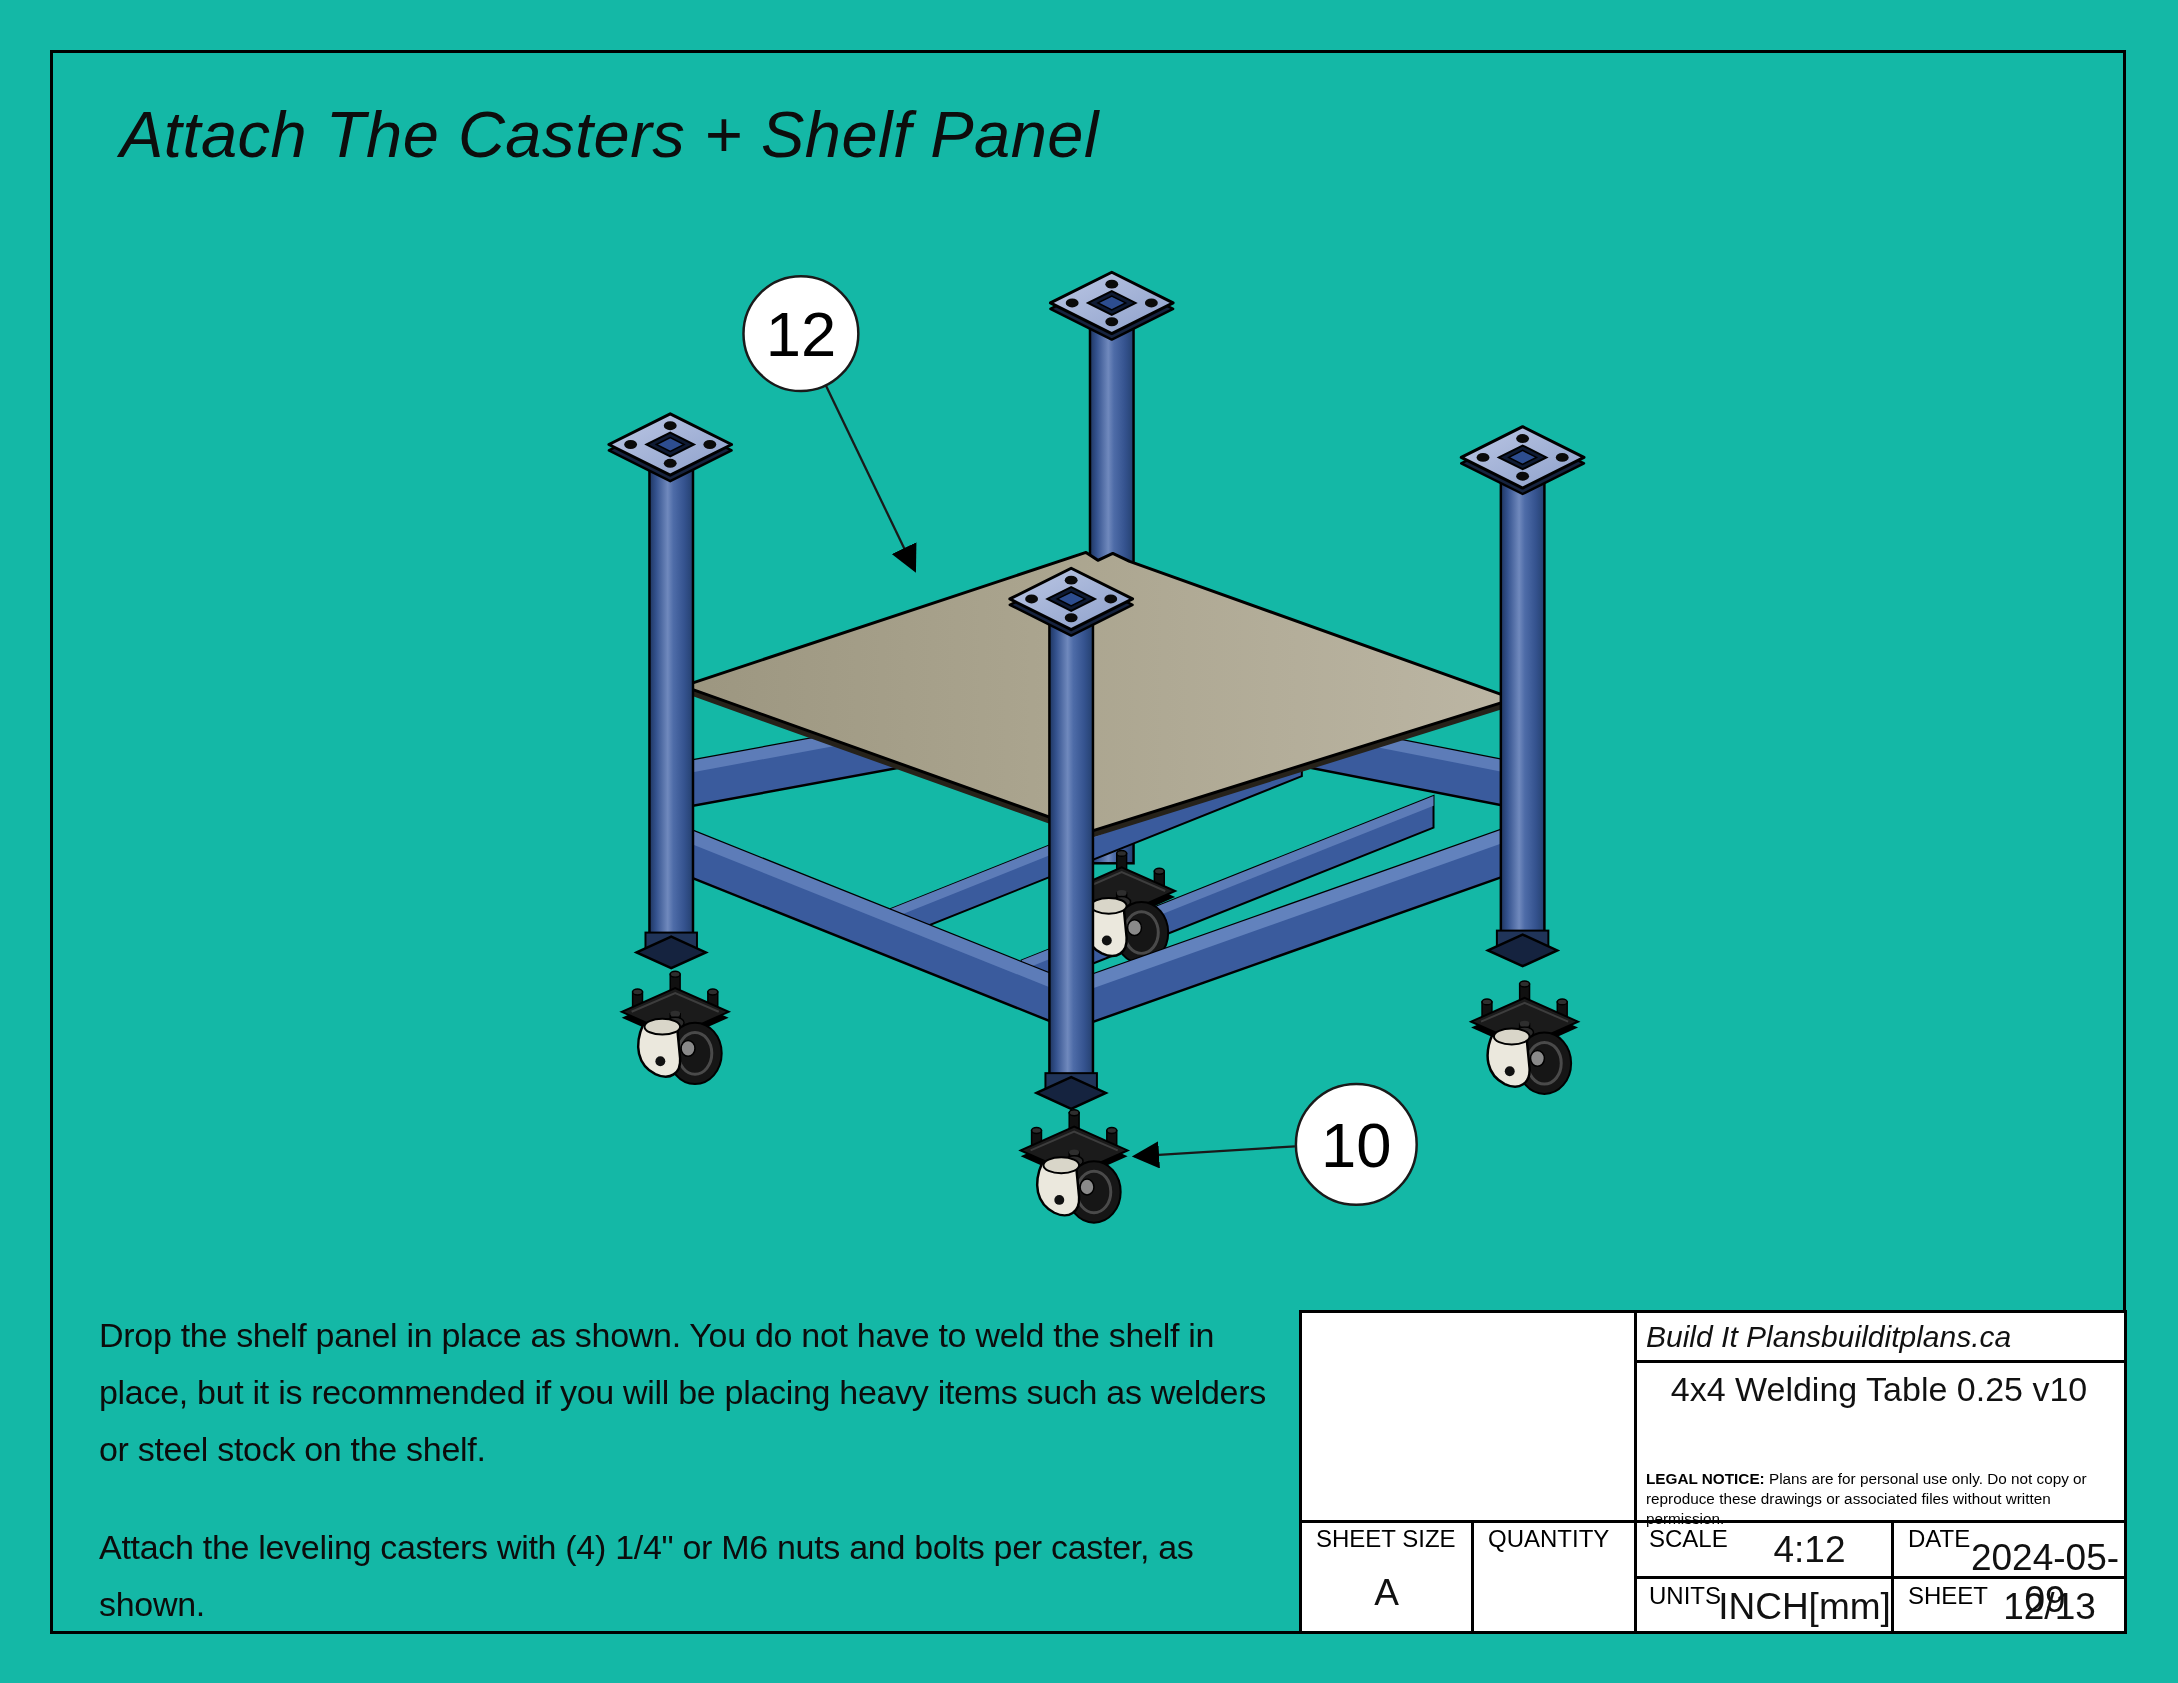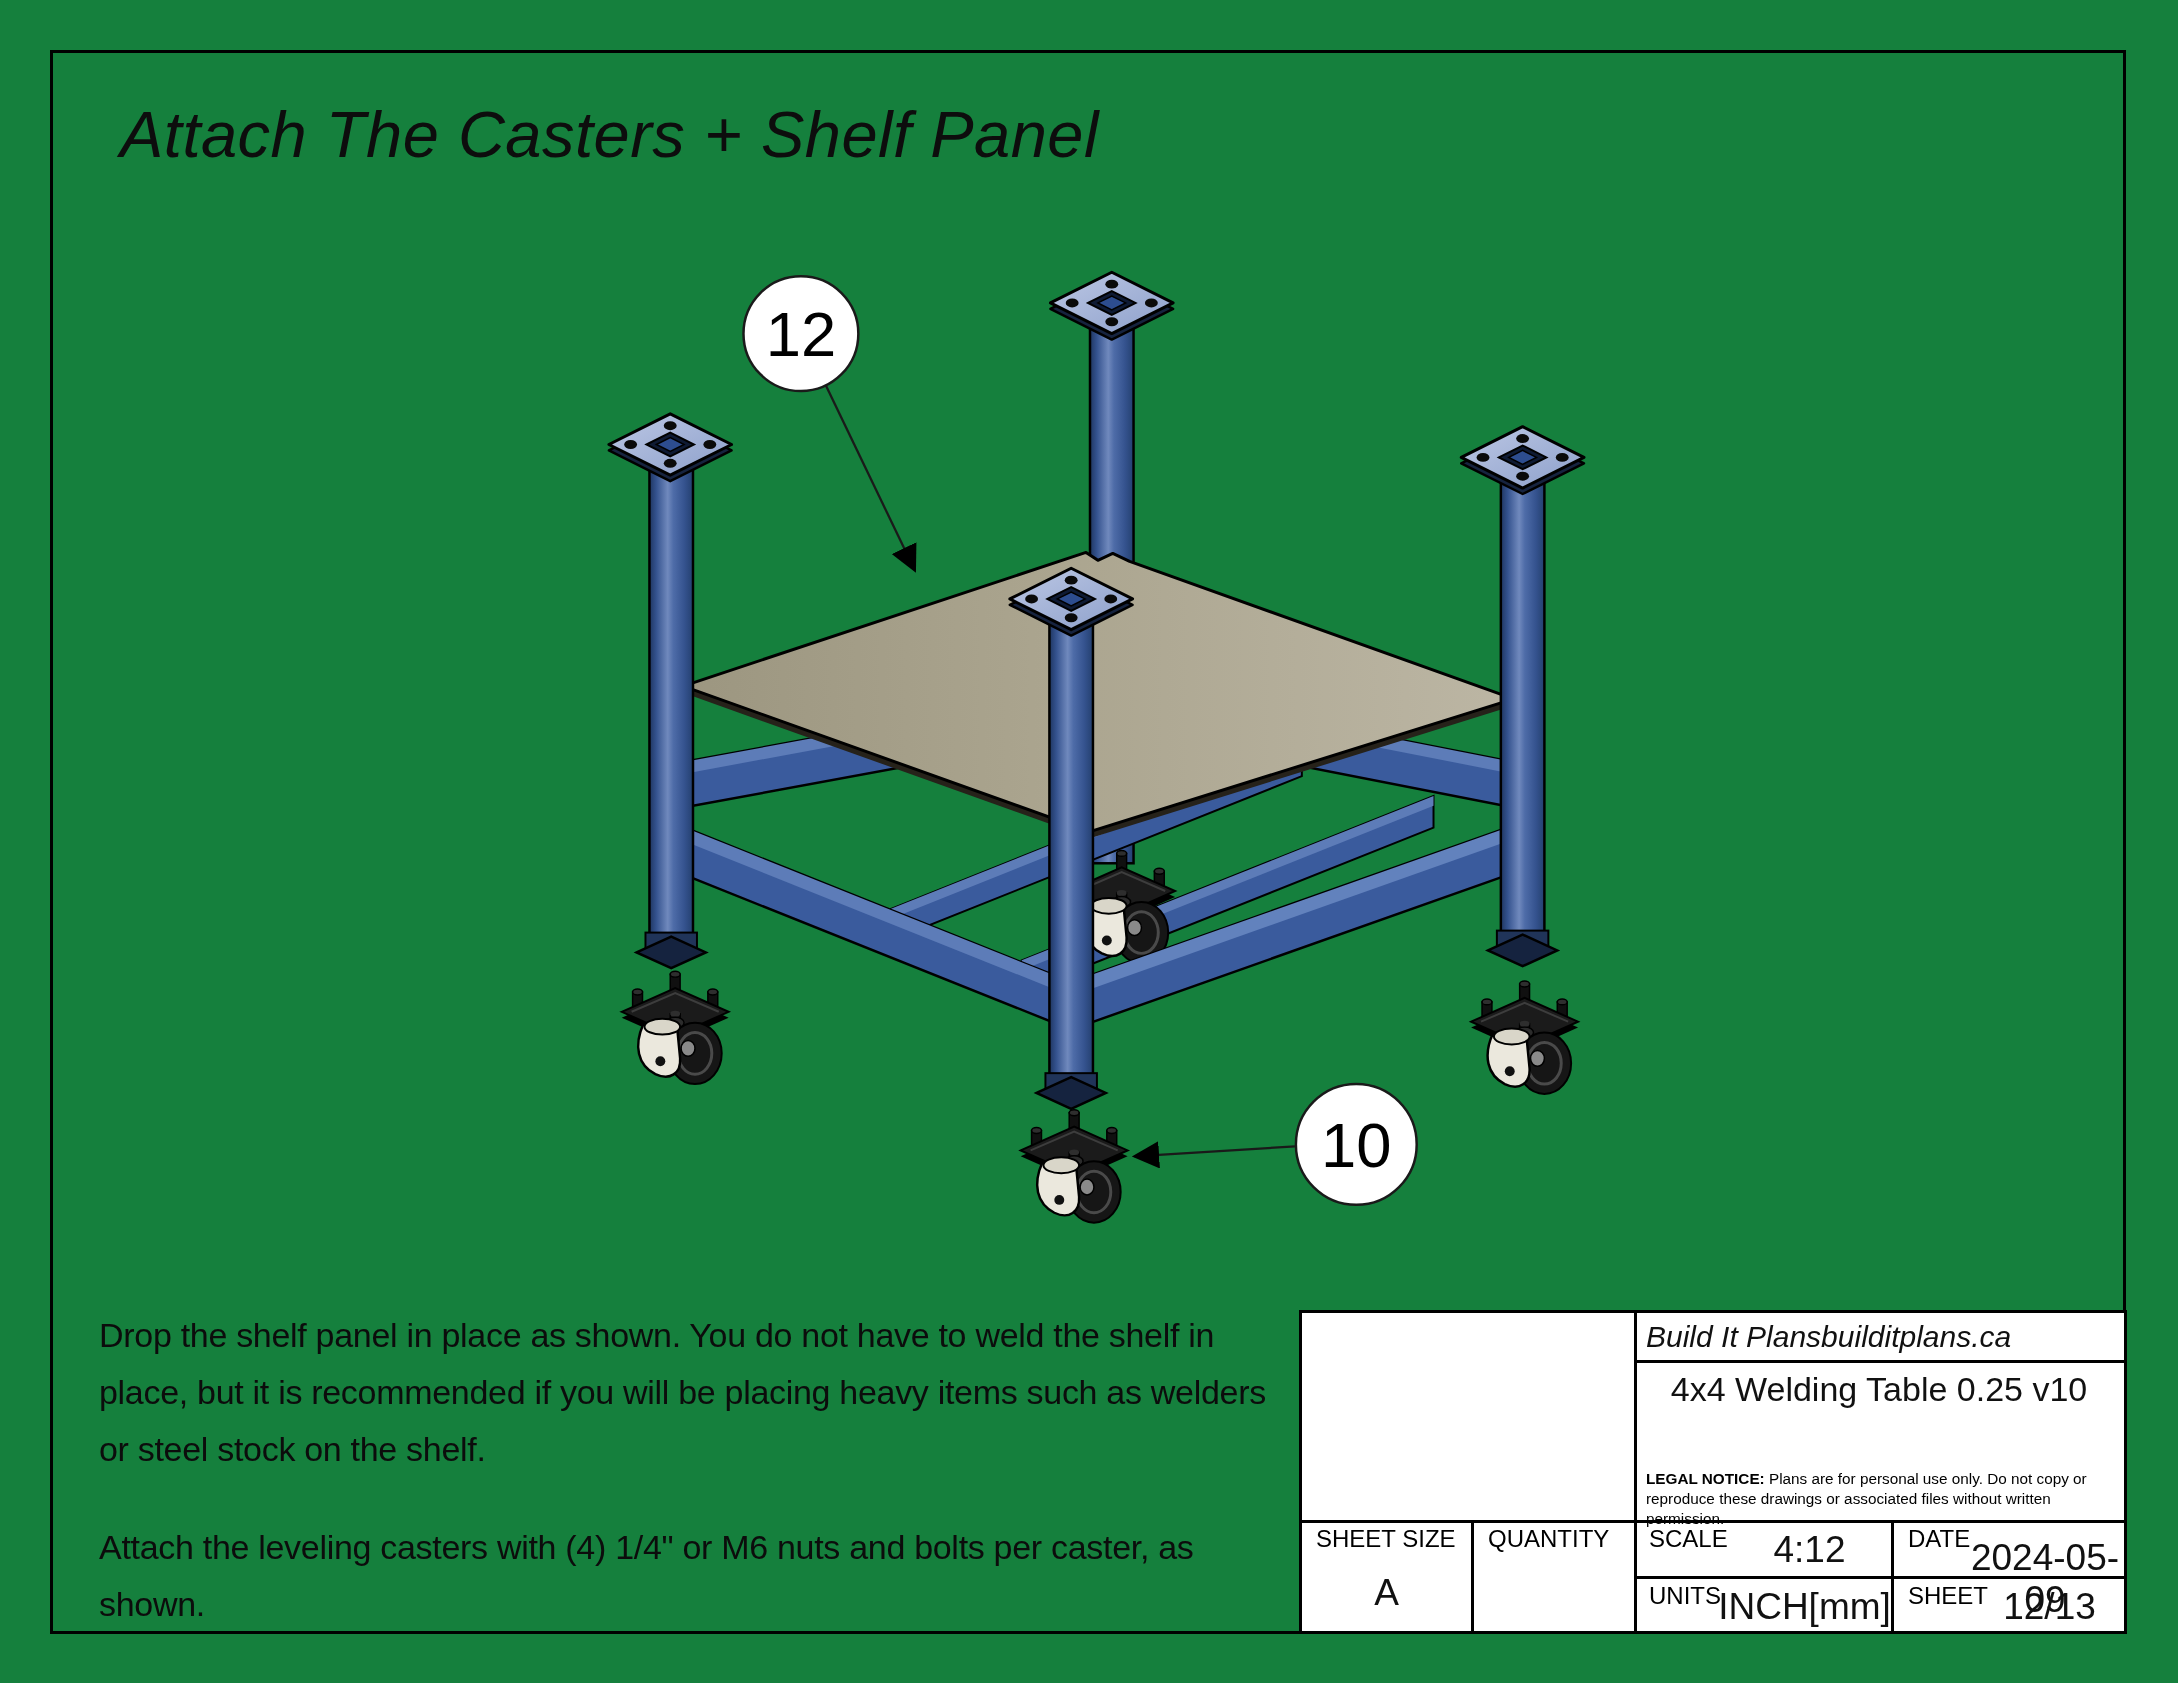--- a/index.html
+++ b/index.html
@@ -1,16 +1,16 @@
 <!DOCTYPE html>
 <html><head>
 <meta charset="utf-8">
 <style>
   html,body{margin:0;padding:0;background:#fff;}
-  #sheet{position:relative;width:2178px;height:1683px;background:#15803d;overflow:hidden;
+  #sheet{position:relative;width:2178px;height:1683px;background:#14b8a6;overflow:hidden;
          font-family:"Liberation Sans", sans-serif;color:#111;}
   #page-border{position:absolute;left:50px;top:50px;width:2076px;height:1584px;
                border:3px solid #000;box-sizing:border-box;}
   #sheet-title{position:absolute;left:120px;top:97px;font-size:65px;font-style:italic;
                color:#0d0d0d;white-space:nowrap;letter-spacing:0.5px;}
   #drawing-svg{position:absolute;left:0;top:0;width:2178px;height:1683px;z-index:1;}
   #notes{position:absolute;left:99px;top:1307px;width:1287px;font-size:34px;
          line-height:57px;letter-spacing:-0.3px;color:#0c0c0c;z-index:2;}
   #notes p{margin:0;white-space:pre-line;}
   #notes p + p{margin-top:41px;}

